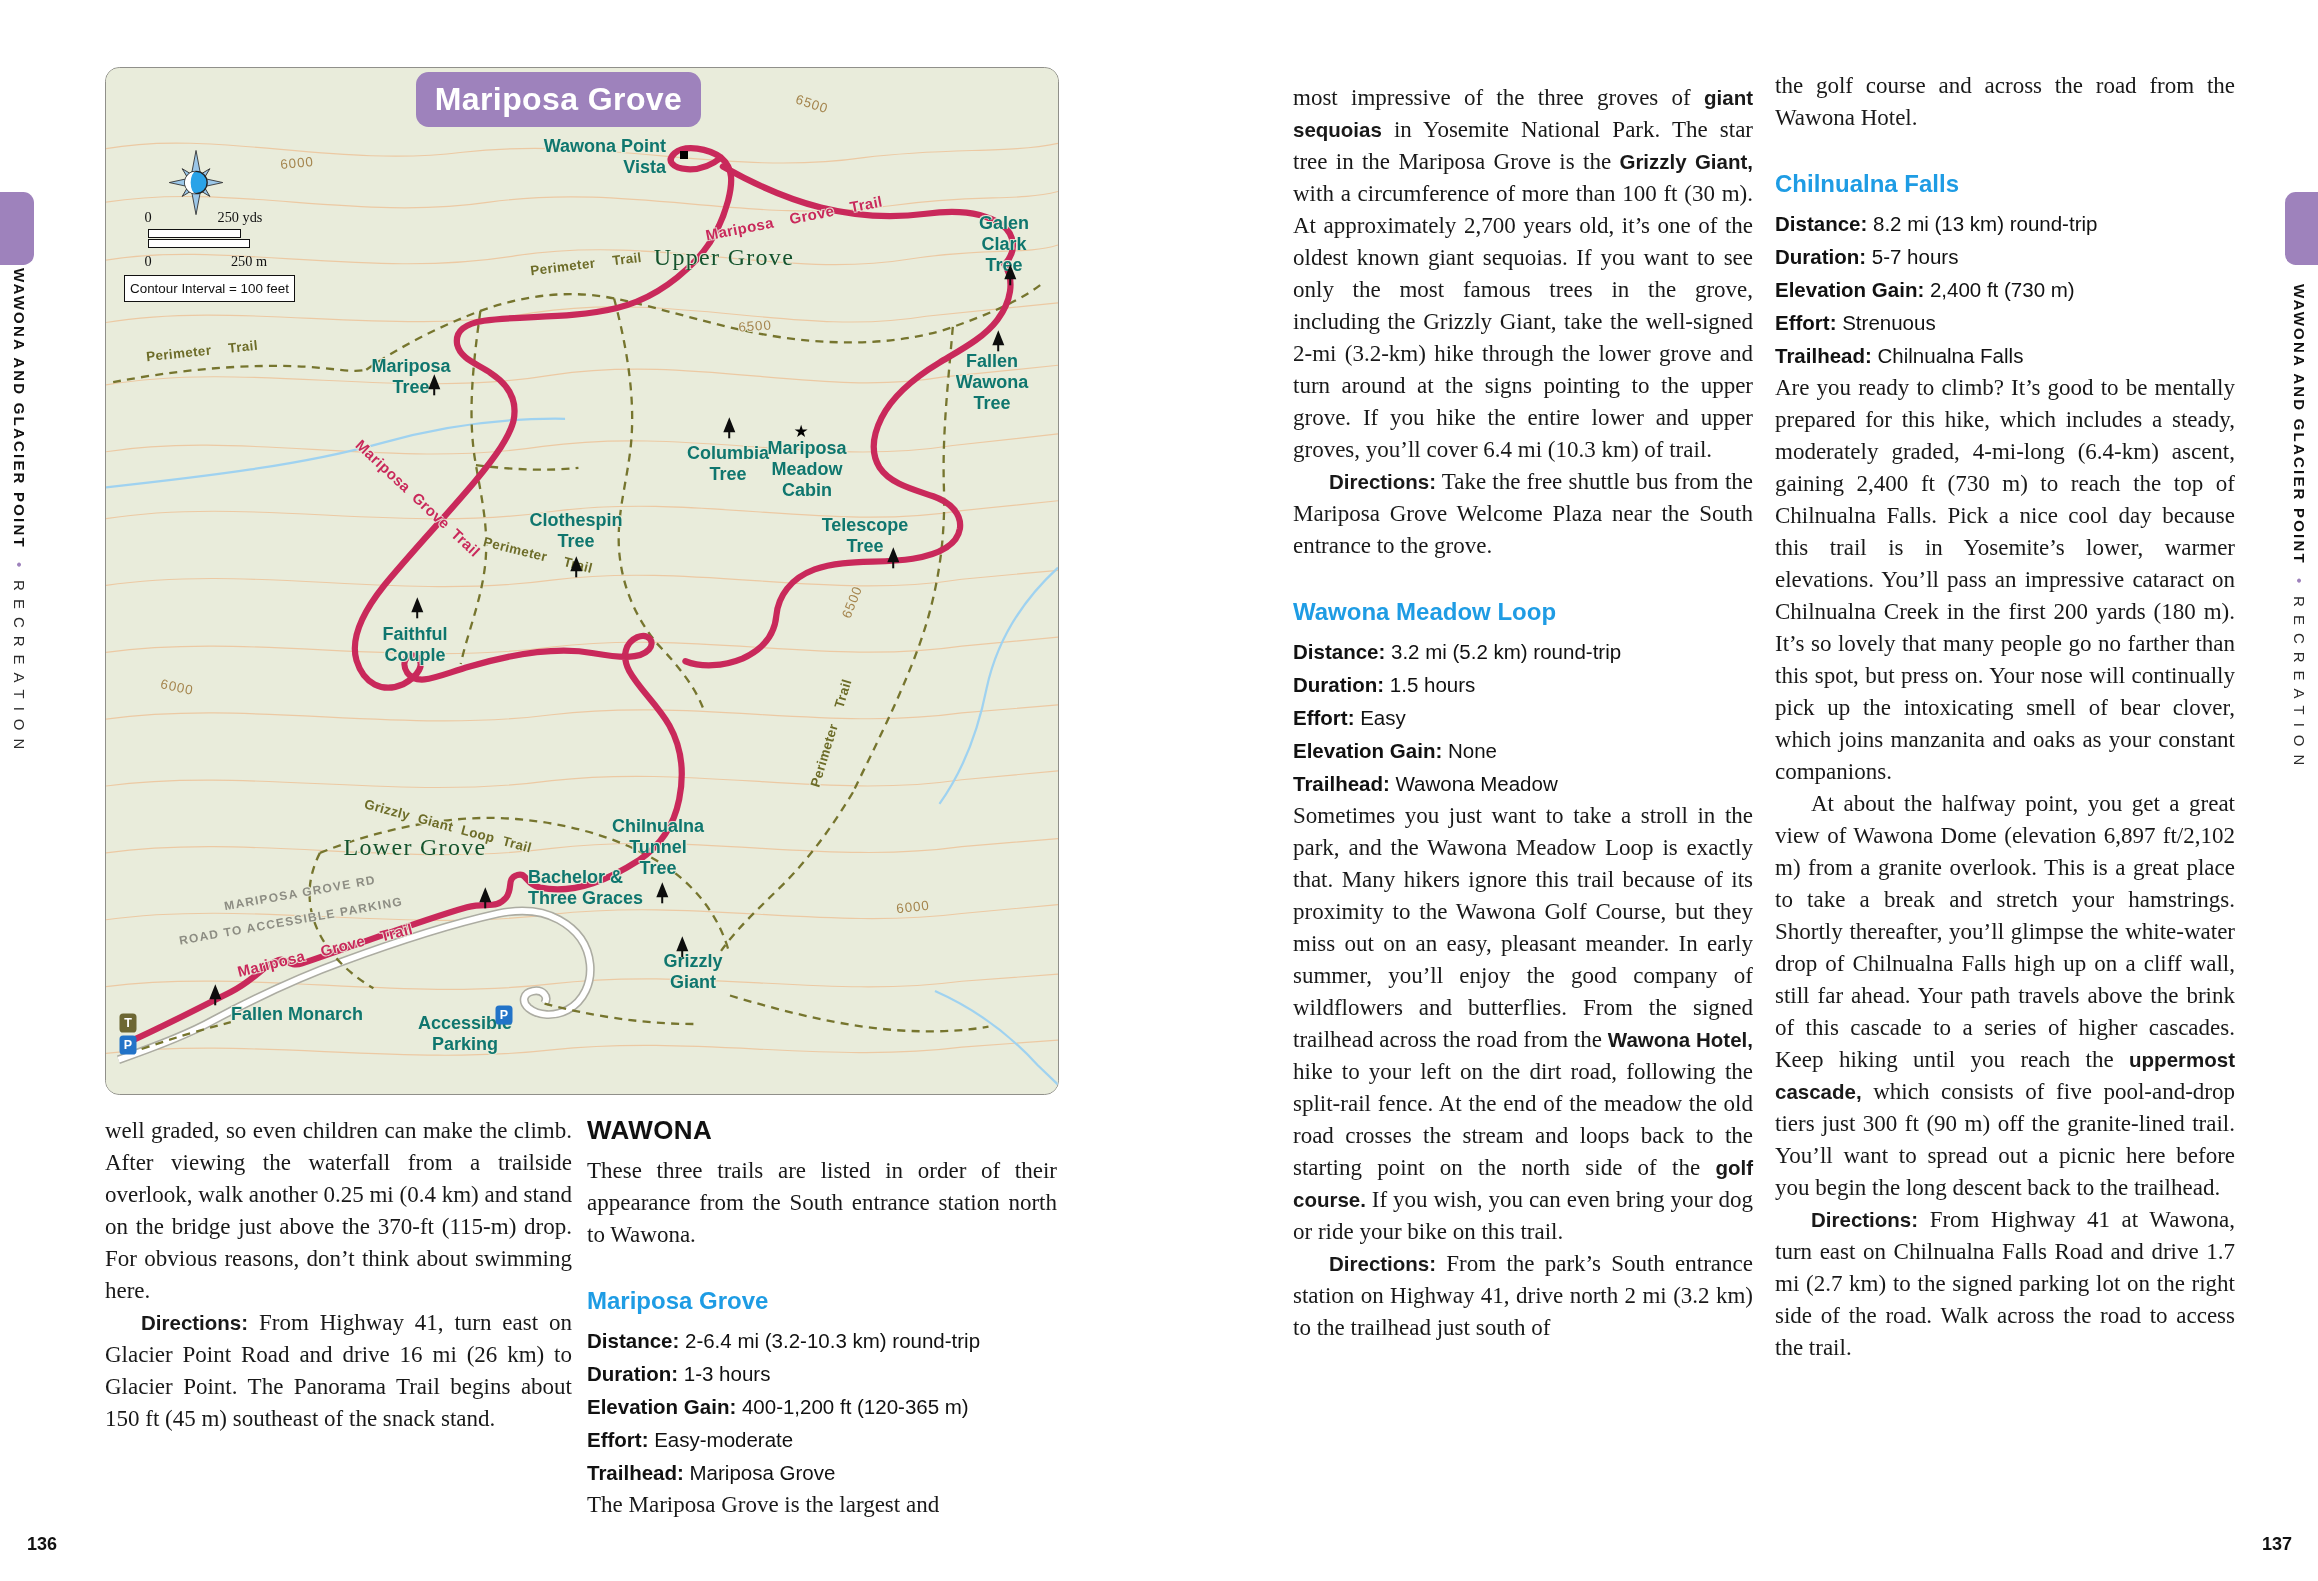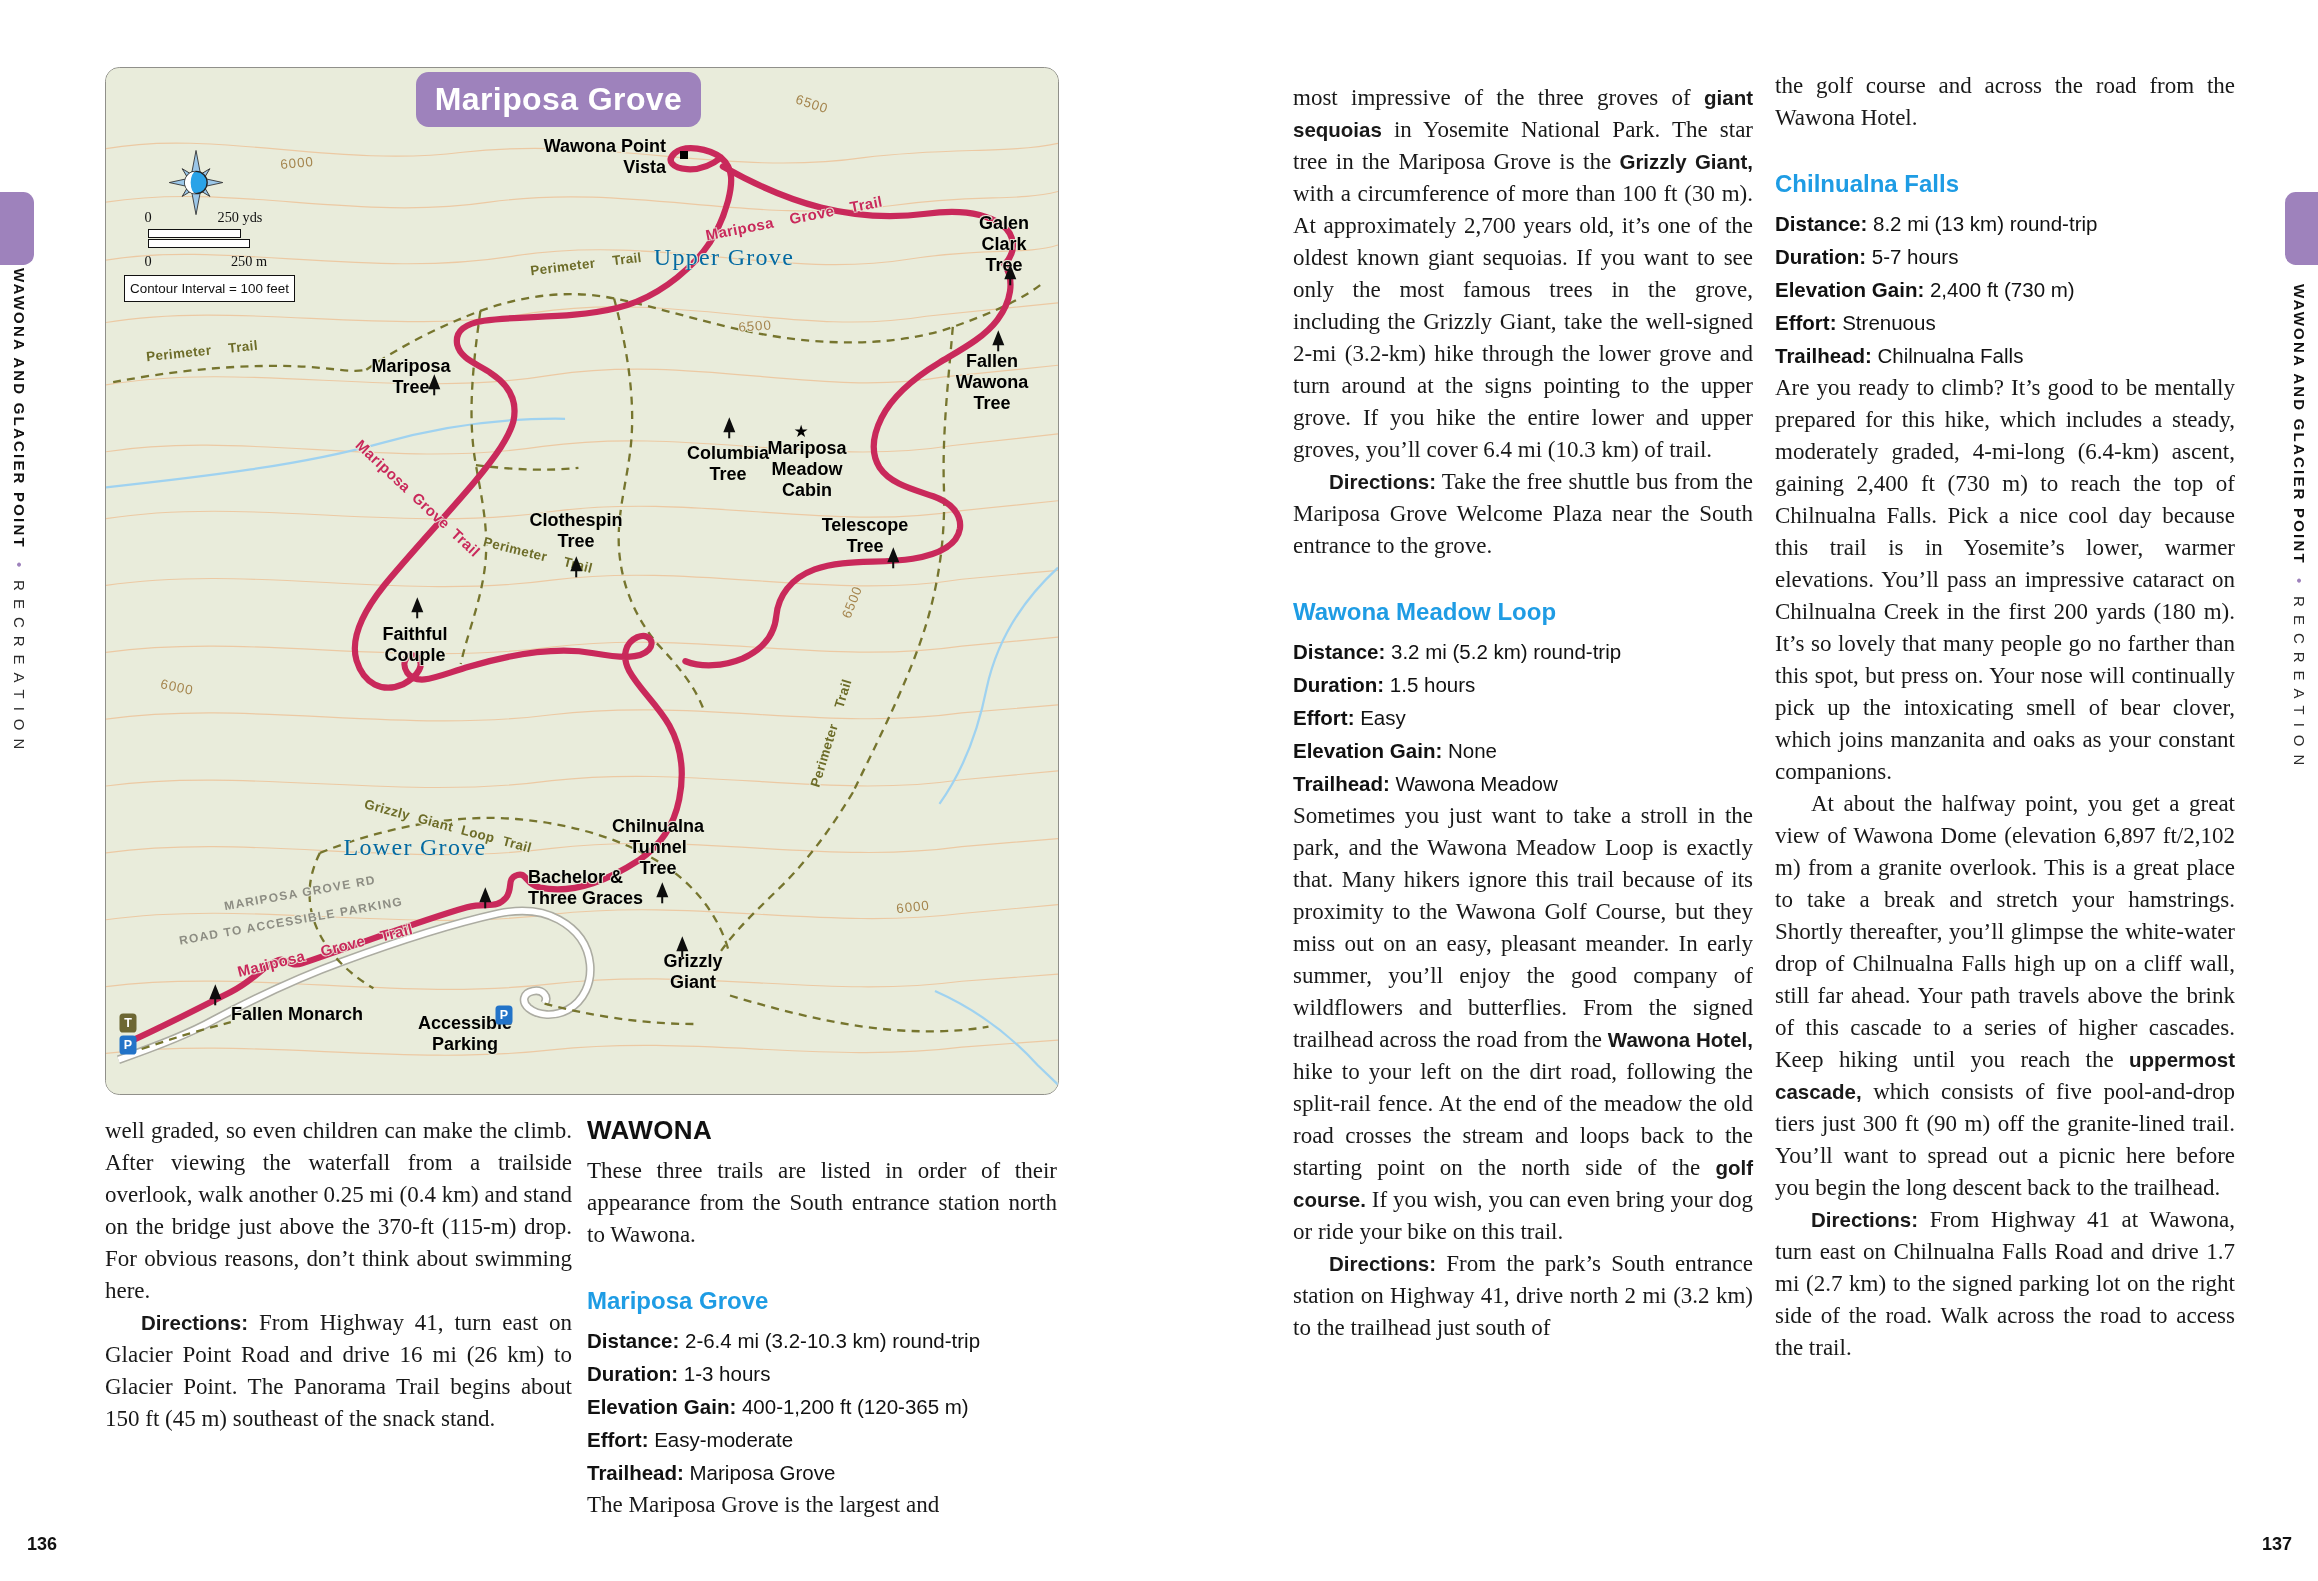--- a/index.html
+++ b/index.html
@@ -28,24 +28,24 @@
   .map-title{position:absolute;left:310px;top:3.6px;width:285px;height:55px;background:#9e82bc;
        border-radius:12.5px;color:#fff;font:700 32px/55px "Liberation Sans",sans-serif;text-align:center;letter-spacing:0.4px;}
   .cnote{position:absolute;left:18px;top:207px;width:169px;height:25px;background:#fff;border:1.8px solid #111;
        font:13.4px/25px "Liberation Sans",sans-serif;text-align:center;color:#111;}
   .sbar{position:absolute;height:7.1px;background:#fff;border:1.3px solid #111;}
   .s-lab{position:absolute;font:14.3px "Liberation Serif",serif;color:#111;transform:translate(-50%,0);}
 
   .ml{position:absolute;white-space:pre;line-height:1.05;
       text-shadow:-0.9px -0.9px 0 rgba(233,236,219,.85),0.9px -0.9px 0 rgba(233,236,219,.85),
                   -0.9px 0.9px 0 rgba(233,236,219,.85),0.9px 0.9px 0 rgba(233,236,219,.85);}
-  .poi{font:700 18px "Liberation Sans",sans-serif;color:#000000;text-align:center;}
+  .poi{font:700 18px "Liberation Sans",sans-serif;color:#0f766e;text-align:center;}
   .anchor-l{text-align:left;}
   .anchor-r{text-align:right;}
-  .area{font:400 24px "Liberation Serif",serif;color:#0369a1;letter-spacing:1.3px;}
+  .area{font:400 24px "Liberation Serif",serif;color:#14532d;letter-spacing:1.3px;}
   .trail{font:700 13.4px "Liberation Sans",sans-serif;color:#6d6c28;word-spacing:4.5px;letter-spacing:0.4px;}
   .trail-pink{font:700 15px "Liberation Sans",sans-serif;color:#c9295b;word-spacing:3.6px;letter-spacing:0.4px;}
   .road{font:600 12px "Liberation Sans",sans-serif;color:#8d8d83;letter-spacing:1.3px;text-transform:uppercase;}
   .elev{font:400 13.4px "Liberation Sans",sans-serif;color:#a5854e;letter-spacing:0.9px;}
 
   .mi{position:absolute;transform:translate(-50%,-50%);}
   .mi-tree{width:13.4px;height:21.4px;}
   .mi-tree::before{content:"";position:absolute;left:50%;top:0;transform:translateX(-50%);
       border-left:6.2px solid transparent;border-right:6.2px solid transparent;border-bottom:15px solid #0d0d0d;}
   .mi-tree::after{content:"";position:absolute;left:50%;bottom:0;transform:translateX(-50%);

